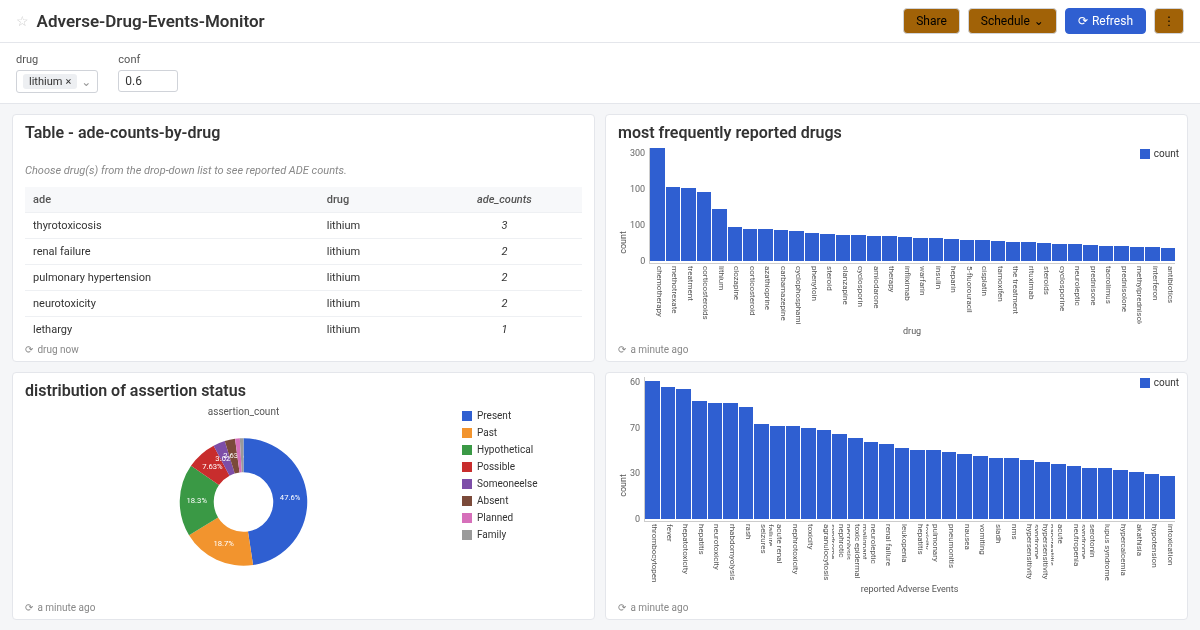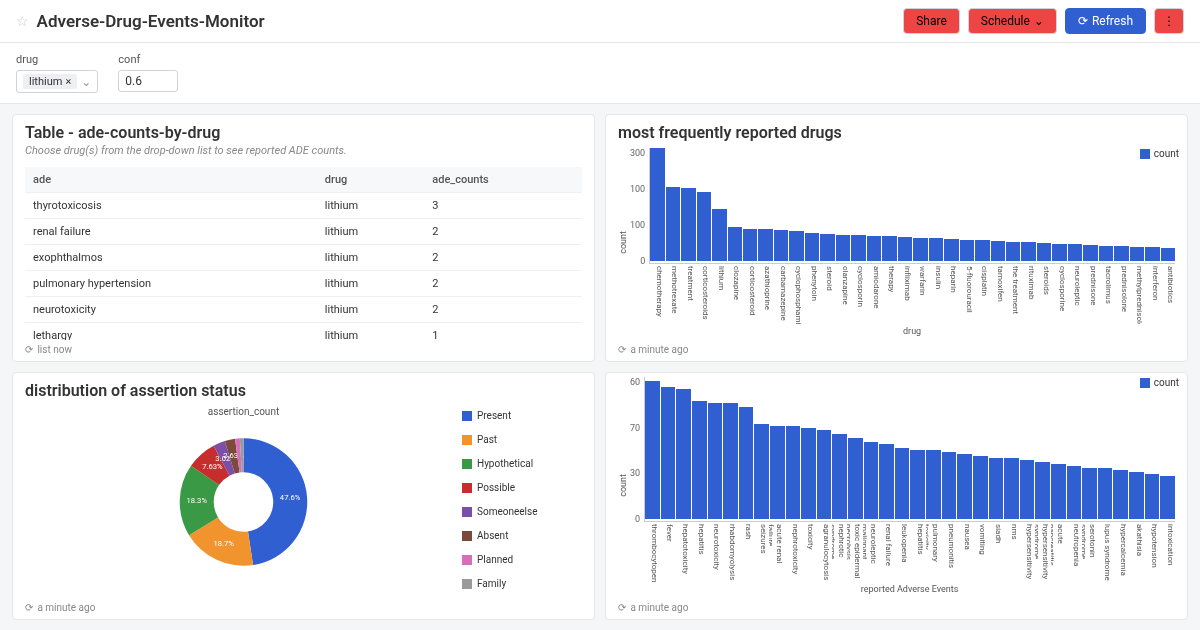--- a/index.html
+++ b/index.html
@@ -3,52 +3,52 @@
 <meta charset="utf-8">
 <style>
   * { box-sizing: border-box; margin: 0; padding: 0; font-family: -apple-system, BlinkMacSystemFont, "Segoe UI", Roboto, sans-serif; }
   body { background: #f5f6f8; font-size: 12px; color: #333; }
   .page { width: 1200px; height: 630px; display: flex; flex-direction: column; }
   .header { background: #fff; border-bottom: 1px solid #e4e6eb; padding: 8px 16px; display: flex; align-items: center; }
   .header-title { display: flex; align-items: center; gap: 8px; flex: 1; }
   .star-icon { color: #ccc; font-size: 14px; }
   .header h1 { font-size: 17px; font-weight: 600; }
   .header-actions { display: flex; gap: 8px; align-items: center; }
-  .btn { border: 1px solid #d0d3d9; background: #ef4444; border-radius: 4px; padding: 5px 12px; font-size: 12px; cursor: pointer; display: inline-flex; align-items: center; gap: 4px; }
+  .btn { border: 1px solid #d0d3d9; background: #a16207; border-radius: 4px; padding: 5px 12px; font-size: 12px; cursor: pointer; display: inline-flex; align-items: center; gap: 4px; }
   .btn-primary { background: #2f5fd1; border-color: #2f5fd1; color: #fff; }
   .btn-icon { padding: 5px 8px; }
   .filter-bar { background: #fff; border-bottom: 1px solid #e4e6eb; padding: 10px 16px; display: flex; gap: 20px; }
   .filter { display: flex; flex-direction: column; gap: 4px; }
   .filter label { font-size: 11px; color: #555; }
   .filter .inp { border: 1px solid #d0d3d9; border-radius: 3px; padding: 3px 6px; font-size: 12px; min-width: 60px; background: #fff; display: flex; align-items: center; gap: 4px; }
   .tag { background: #edeff2; border-radius: 3px; padding: 1px 6px; font-size: 11px; display: inline-flex; align-items: center; gap: 3px; }
   .grid { flex: 1; display: grid; grid-template-columns: 1fr 1fr; grid-template-rows: 1fr 1fr; gap: 10px; padding: 10px 12px; overflow: hidden; }
   .card { background: #fff; border: 1px solid #e4e6eb; border-radius: 4px; display: flex; flex-direction: column; overflow: hidden; }
   .card-title { font-size: 16px; font-weight: 600; padding: 8px 12px 2px; }
-  .card-sub { font-size: 11px; color: #888; font-style: italic; padding: 0 12px 6px; }
+  .card-sub { font-size: 11px; color: #888; font-style: italic; padding: 0 12px 6px; margin-top: 20px; }
   .card-body { flex: 1; padding: 4px 12px; overflow: hidden; position: relative; }
   .card-foot { font-size: 10px; color: #888; padding: 4px 12px 6px; display: flex; align-items: center; gap: 4px; }
   .tbl { width: 100%; border-collapse: collapse; font-size: 11px; }
   .tbl th, .tbl td { text-align: left; padding: 6px 8px; border-bottom: 1px solid #eef0f3; }
   .tbl th { background: #f7f8fa; font-weight: 500; color: #555; }
-  .tbl td:last-child, .tbl th:last-child { text-align: left; }
+  .tbl td:last-child, .tbl th:last-child { text-align: center; font-style: italic; }
   .bar-chart { display: flex; height: 100%; }
   .y-axis { display: flex; flex-direction: column; justify-content: space-between; align-items: flex-end; font-size: 9px; color: #666; padding-right: 4px; height: calc(100% - 70px); }
   .y-label { writing-mode: vertical-rl; transform: rotate(180deg); font-size: 9px; color: #555; align-self: center; margin-right: 2px; }
   .bars-area { flex: 1; display: flex; flex-direction: column; }
   .bars { flex: 1; display: flex; align-items: flex-end; gap: 1px; padding-bottom: 2px; border-left: 1px solid #ccc; border-bottom: 1px solid #ccc; height: calc(100% - 70px); }
   .bar { flex: 1; background: #2f5fd1; min-width: 0; }
   .x-labels { display: flex; gap: 1px; }
   .x-labels span { flex: 1; writing-mode: vertical-rl; font-size: 8px; color: #555; text-align: left; padding-top: 2px; max-height: 60px; overflow: hidden; }
   .x-title { text-align: center; font-size: 9px; color: #555; margin-top: 2px; }
   .legend-sq { position: absolute; top: 4px; right: 8px; font-size: 10px; display: flex; align-items: center; gap: 4px; }
   .legend-sq i { width: 10px; height: 10px; background: #2f5fd1; display: inline-block; }
   .donut-wrap { display: flex; height: 100%; }
   .donut-svg { flex: 1; position: relative; }
-  .donut-legend { width: 120px; font-size: 10px; display: flex; flex-direction: column; gap: 13px; padding-top: 4px; }
+  .donut-legend { width: 120px; font-size: 10px; display: flex; flex-direction: column; gap: 6px; padding-top: 4px; }
   .donut-legend div { display: flex; align-items: center; gap: 5px; }
   .donut-legend i { width: 10px; height: 10px; display: inline-block; }
   .donut-title { text-align: center; font-size: 10px; color: #555; }
 </style>
 </head>
 <body>
 
 <div class="page">
   <div class="header">
     <div class="header-title">
@@ -109,46 +109,41 @@
                 <td>thyrotoxicosis</td>
                 <td>lithium</td>
                 <td>3</td>
               </tr>
               <tr>
                 <td>renal failure</td>
                 <td>lithium</td>
                 <td>2</td>
               </tr>
               <tr>
-                <td>exophthalmos</td>
-                <td>lithium</td>
-                <td>2</td>
-              </tr>
-              <tr>
                 <td>pulmonary hypertension</td>
                 <td>lithium</td>
                 <td>2</td>
               </tr>
               <tr>
                 <td>neurotoxicity</td>
                 <td>lithium</td>
                 <td>2</td>
               </tr>
               <tr>
                 <td>lethargy</td>
                 <td>lithium</td>
                 <td>1</td>
               </tr>
             </tbody>
         </table>
 
       </div>
       <div class="card-foot">
           <span>⟳</span>
-          <span>list now</span>
+          <span>drug now</span>
         </div>
     </div>
 
     <div class="card">
       <div class="card-title">most frequently reported drugs</div>
       <div class="card-body">
         <div class="legend-sq">
             <i></i>
             <span>count</span>
           </div>

